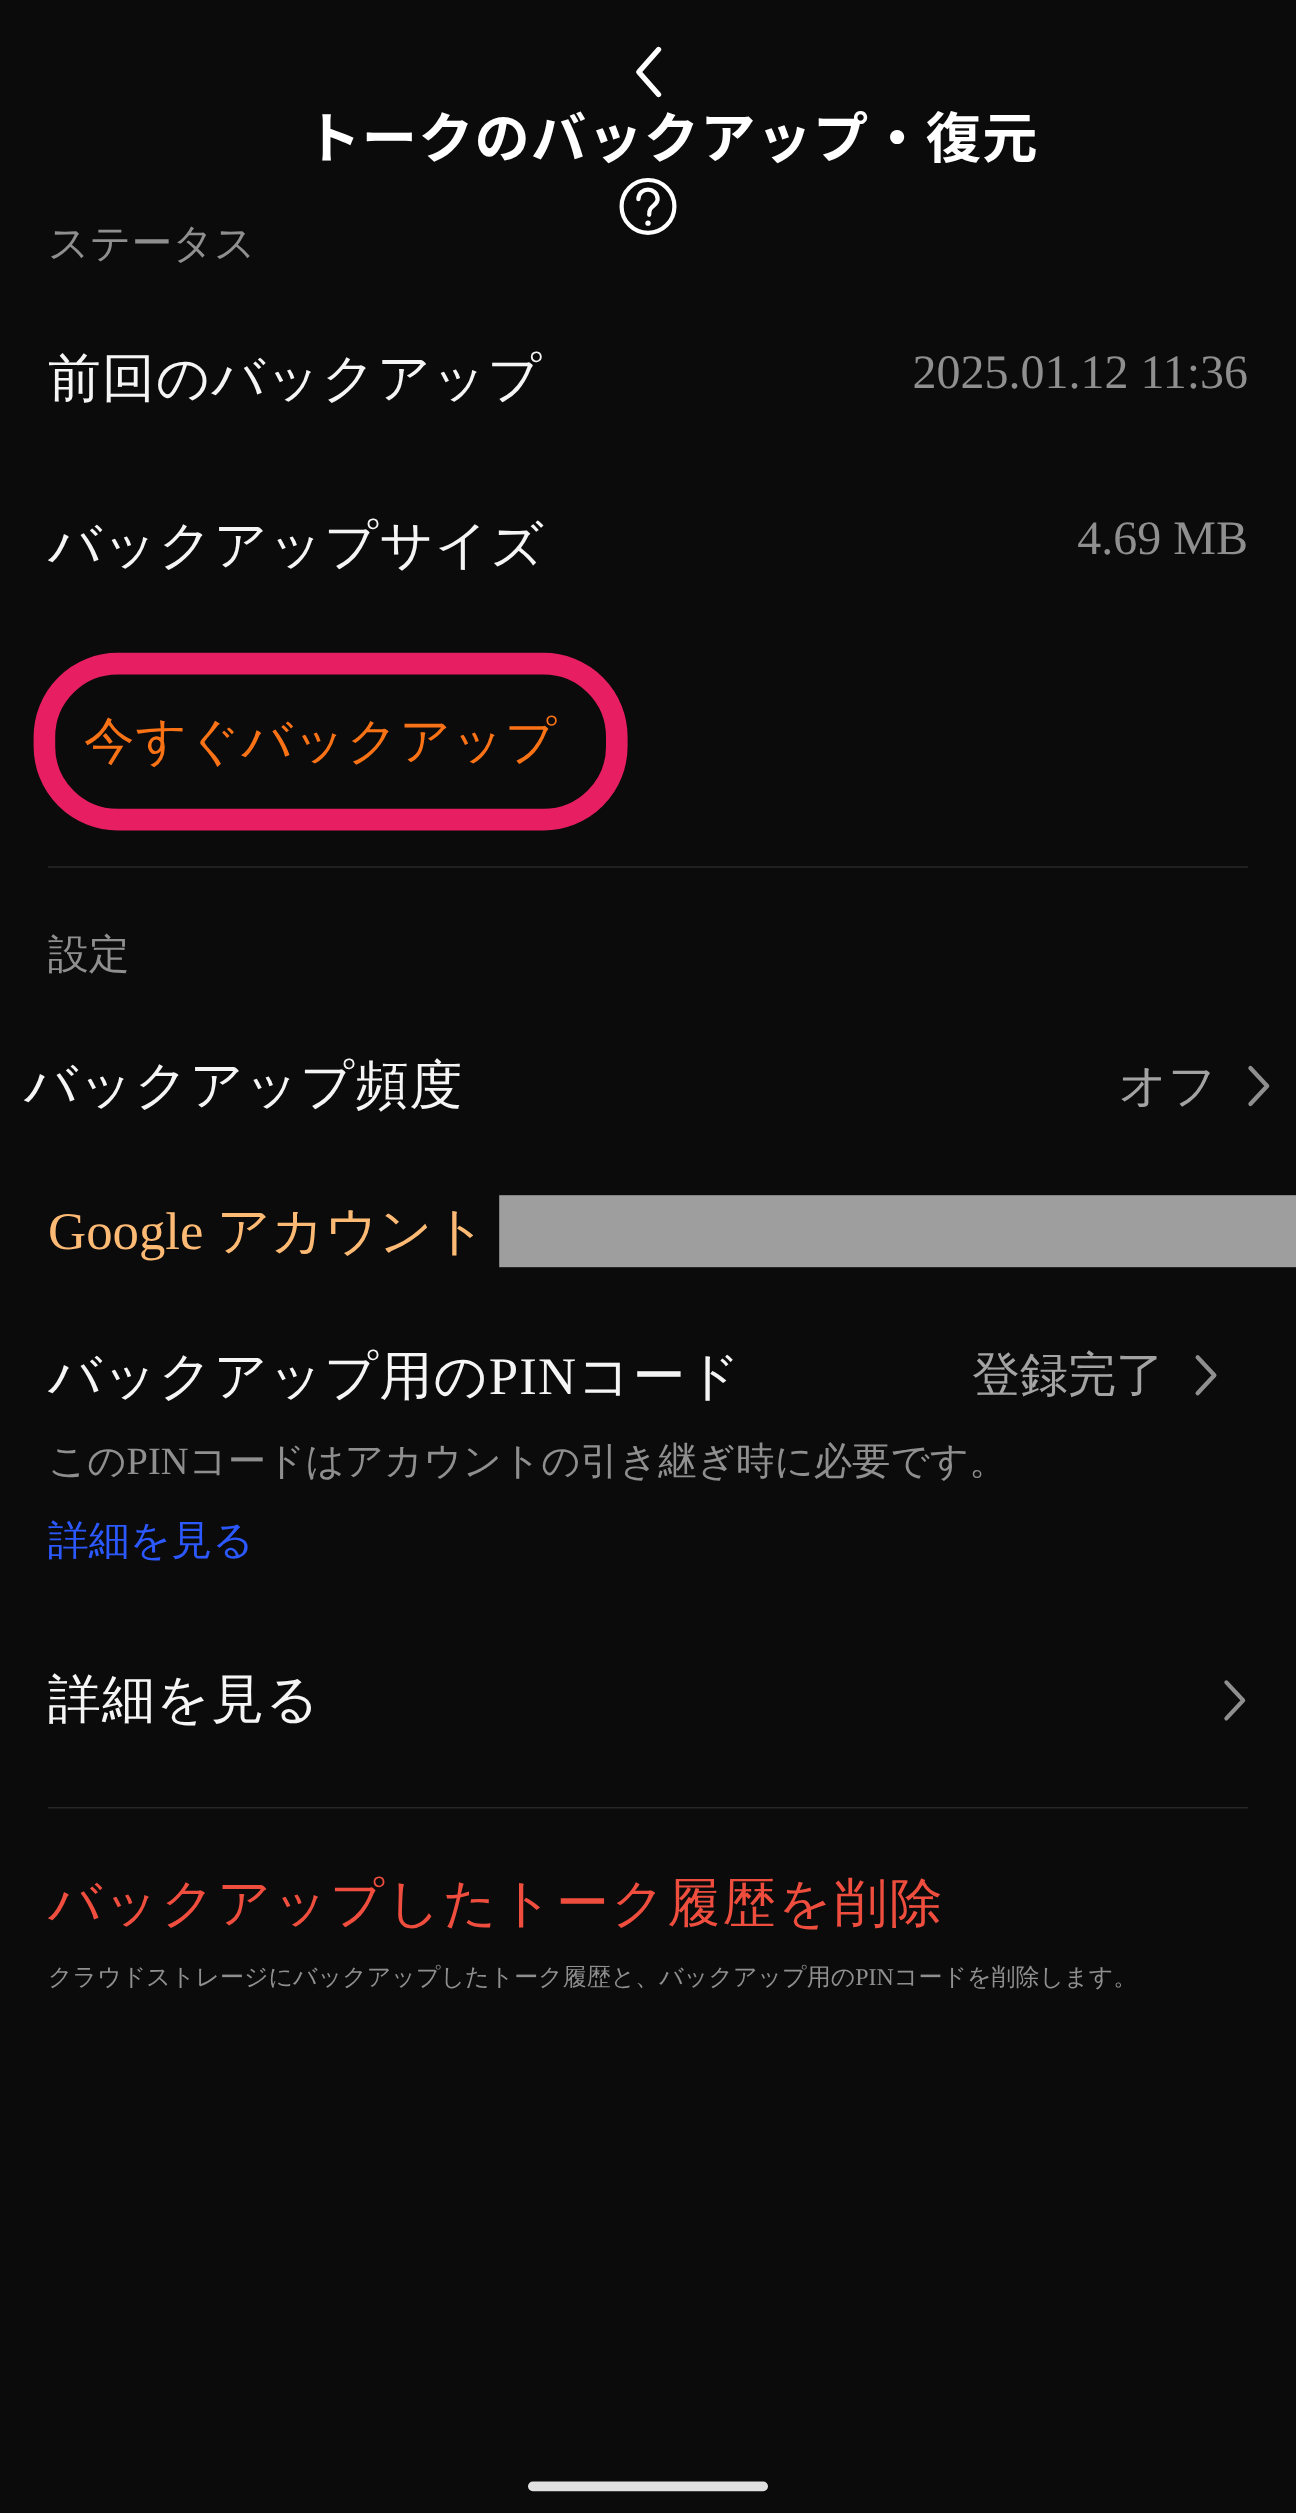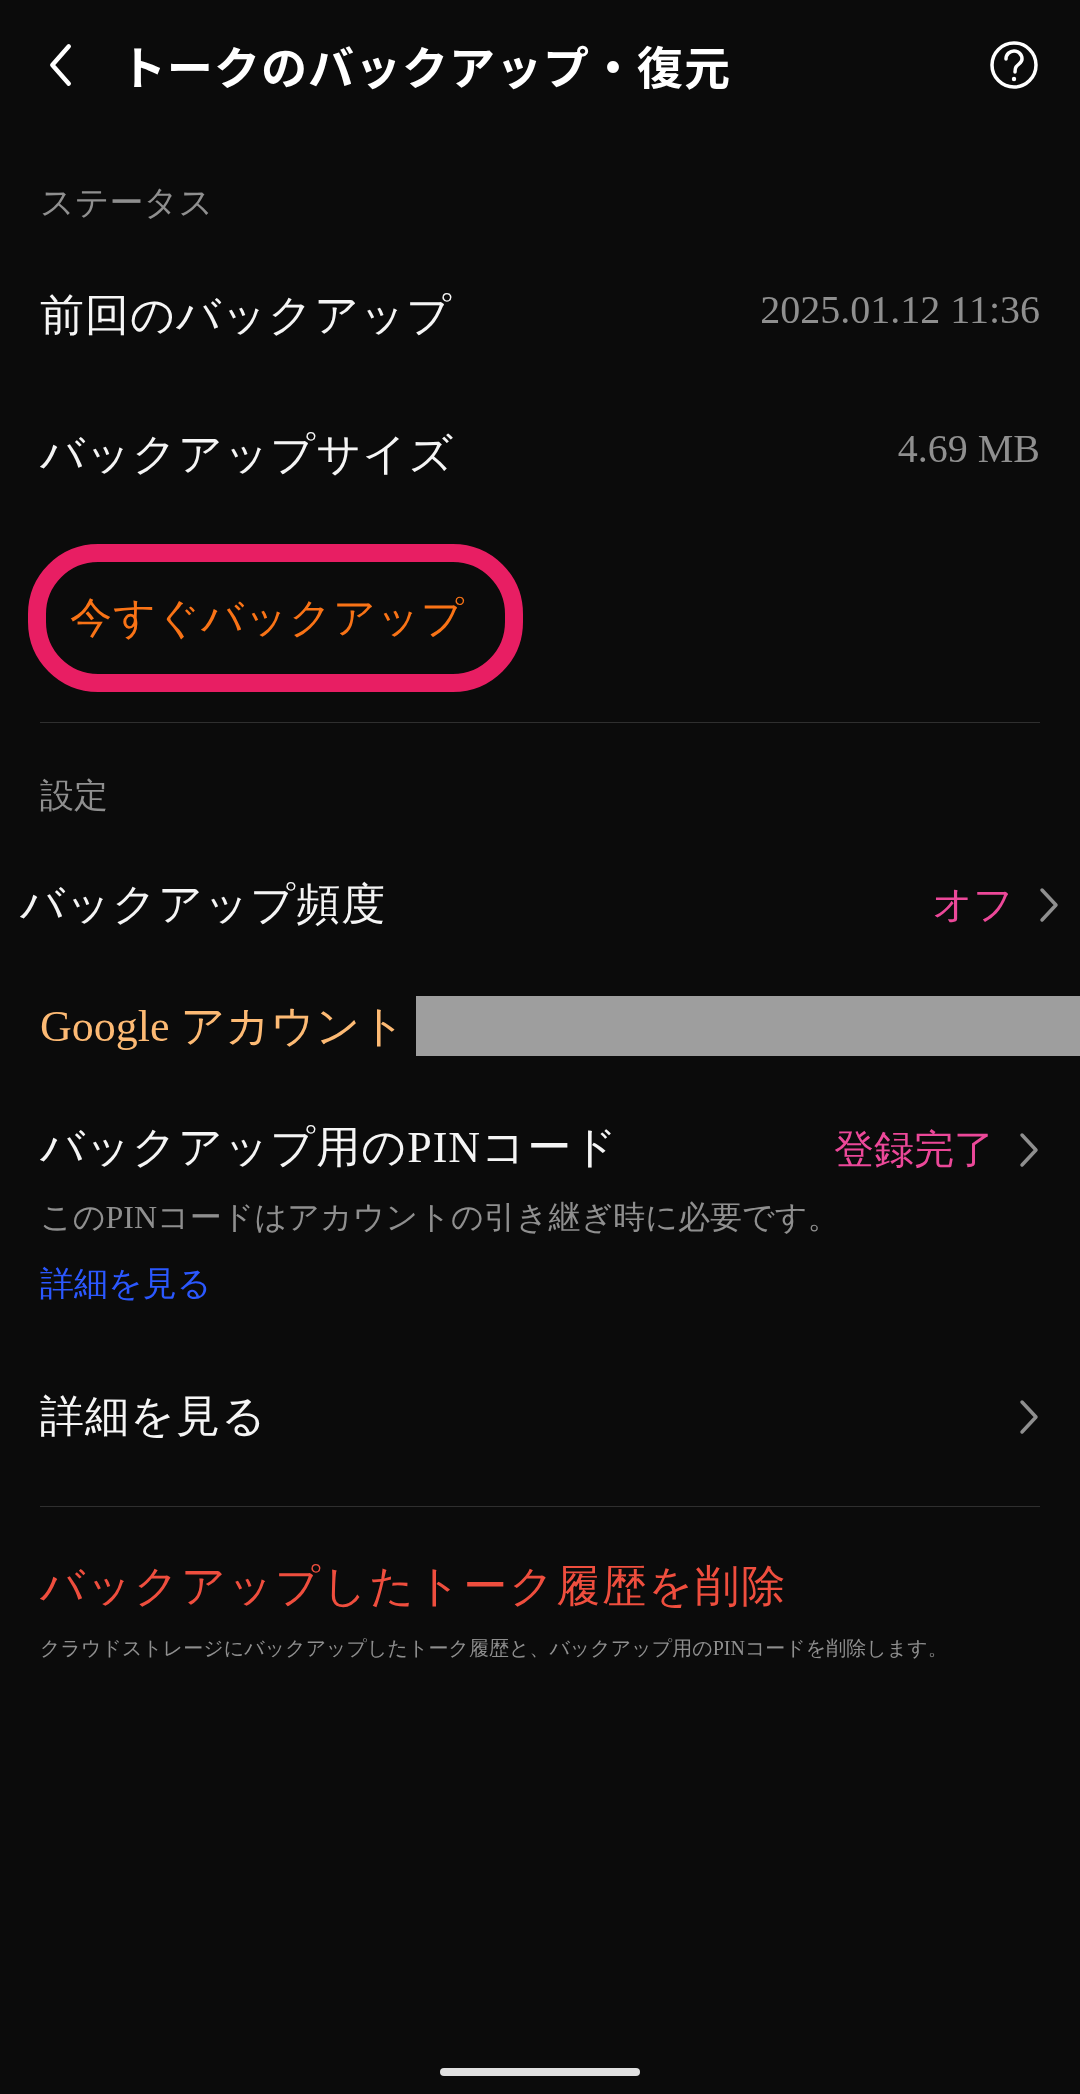--- a/index.html
+++ b/index.html
@@ -10,20 +10,21 @@
       font-family: -apple-system, "Hiragino Sans", "Noto Sans JP", sans-serif;
       color: #ffffff;
       overflow: hidden;
       position: relative;
     }
     .header {
       display: flex;
       align-items: center;
       padding: 40px 40px 40px 40px;
       height: 130px;
+      flex-direction: column;
     }
     .back-btn {
       width: 40px;
       height: 40px;
       display: flex;
       align-items: center;
       justify-content: center;
     }
     .back-btn svg { width: 28px; height: 44px; }
     .header-title {
@@ -96,42 +97,42 @@
       align-items: center;
       justify-content: space-between;
       padding: 36px 20px;
     }
     .row-right {
       display: flex;
       align-items: center;
     }
     .row-right-text {
       font-size: 40px;
-      color: #ec4899;
+      color: #a3a3a3;
     }
     .account-row {
       display: flex;
       align-items: center;
       padding: 26px 0 26px 40px;
     }
     .account-label {
       font-size: 44px;
       color: #fdba74;
     }
     .account-mask {
       flex: 1;
       height: 60px;
       background: #9e9e9e;
       margin-left: 10px;
     }
     .pin-row {
       display: flex;
-      align-items: flex-end;
-      justify-content: space-between;
-      padding: 36px 40px 10px 40px;
+      align-items: flex-start;
+      justify-content: space-between;
+      padding: 36px 64px 10px 40px;
     }
     .pin-desc {
       font-size: 32px;
       color: #8f8f8f;
       padding: 6px 20px 20px 40px;
       line-height: 1.5;
     }
     .detail-link {
       color: #2b58ff;
       font-size: 34px;

